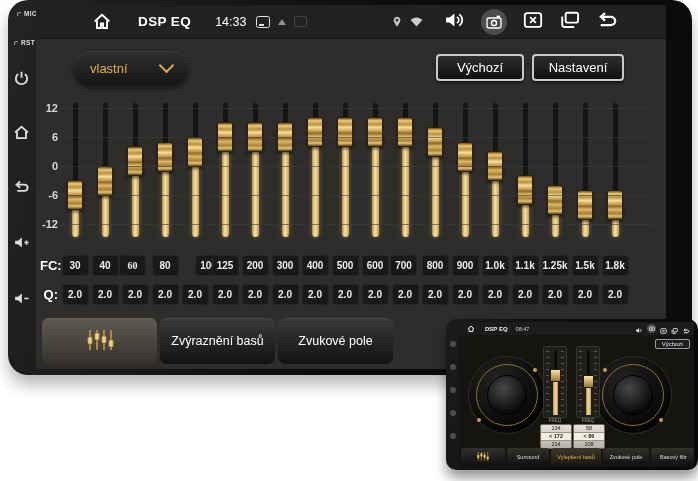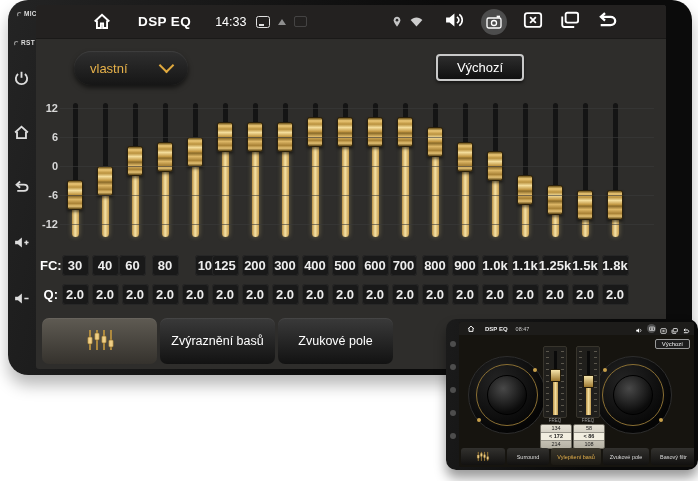--- a/index.html
+++ b/index.html
@@ -55,21 +55,21 @@
   .trk-bot{position:absolute;width:7px;background:linear-gradient(90deg,#b98f44,#f7e3a6 45%,#c79c4e);
     border-radius:3.5px;box-shadow:0 0 5px rgba(243,214,137,.35)}
   .eq-handle{position:absolute;width:16px;height:30px;border-radius:2.5px;border:1px solid #2c210c;box-sizing:border-box;
     background:linear-gradient(180deg,#6b5118,#ecc877 10%,#b9913e 22%,#f3dc9a 34%,#c49a46 48%,#8a6a28 54%,#dcb666 66%,#a98236 80%,#e3c073 90%,#5f4715);
     box-shadow:0 2px 3px rgba(0,0,0,.55)}
 
   
   .row-label{position:absolute;left:4px;width:18px;text-align:right;color:#fff;font-weight:bold;font-size:13px}
   .fcq-row{position:absolute;left:24px;width:606px;height:21px}
   .chip{position:absolute;width:27px;height:21px;background:#191919;border-radius:4px;color:#ededed;
-    font-size:13px;font-weight:bold;display:flex;align-items:center;justify-content:center;
+    font-size:10px;font-weight:bold;display:flex;align-items:center;justify-content:center;
     box-shadow:inset 0 0 0 1px #272727}
 
   
   .main-tabbar{position:absolute;left:6px;top:313px;height:46px;display:flex;gap:3px}
   .tab{width:115px;height:46px;border-radius:7px;background:linear-gradient(#3a3a3a,#121212);
     display:flex;align-items:center;justify-content:center;color:#fff;font-size:12.5px;
     box-shadow:inset 0 1px 0 rgba(255,255,255,.06)}
   .tab.active{background:linear-gradient(#5f5b53,#35322d)}
 
   
@@ -206,20 +206,21 @@
               <path d="M9.8 2.4 5.2 6.5l4.6 4.1" stroke="#fff" stroke-width="2.5" fill="none"></path>
             </svg></span>
       </span>
     </div>
 
     <div class="preset-dd">
       <span class="lbl">vlastní</span>
       <span class="chev"></span>
     </div>
     <div class="btn" id="btn-default">Výchozí</div>
+    <div class="btn" id="btn-settings">Nastavení</div>
 
     <div class="eq-area">
       <div class="eq-bands">
           <div class="trk-top" style="left: 12.5px; top: 10px; height: 94.3px;"></div>
           <div class="trk-bot" style="left: 11.5px; top: 102.3px; height: 41.7px;"></div>
           <div class="eq-handle" style="left: 7px; top: 87.3px;"></div>
           <div class="trk-top" style="left: 42.5px; top: 10px; height: 79.75px;"></div>
           <div class="trk-bot" style="left: 41.5px; top: 87.75px; height: 56.25px;"></div>
           <div class="eq-handle" style="left: 37px; top: 72.75px;"></div>
           <div class="trk-top" style="left: 72.5px; top: 10px; height: 60.35px;"></div>
@@ -283,21 +284,21 @@
         <div class="eq-grid" style="top: 102.3px;"></div>
         <div class="eq-scale-label" style="top: 95.3px;">-6</div>
         <div class="eq-grid" style="top: 131.4px;"></div>
         <div class="eq-scale-label" style="top: 124.4px;">-12</div>
       </div>
 
     <div class="row-label" style="top:253px">FC:</div>
     <div class="fcq-row" id="fc-row" style="top:250px">
         <div class="chip" style="left: 1.5px;">30</div>
         <div class="chip" style="left: 31.5px;">40</div>
-        <div class="chip" style="left: 59px;">60</div>
+        <div class="chip" style="left: 59px; font-family: Liberation Serif, serif;">60</div>
         <div class="chip" style="left: 91.5px;">80</div>
         <div class="chip" style="left: 135px;">100</div>
         <div class="chip" style="left: 151.5px;">125</div>
         <div class="chip" style="left: 181.5px;">200</div>
         <div class="chip" style="left: 211.5px;">300</div>
         <div class="chip" style="left: 241.5px;">400</div>
         <div class="chip" style="left: 271.5px;">500</div>
         <div class="chip" style="left: 301.5px;">600</div>
         <div class="chip" style="left: 330px;">700</div>
         <div class="chip" style="left: 361.5px;">800</div>

